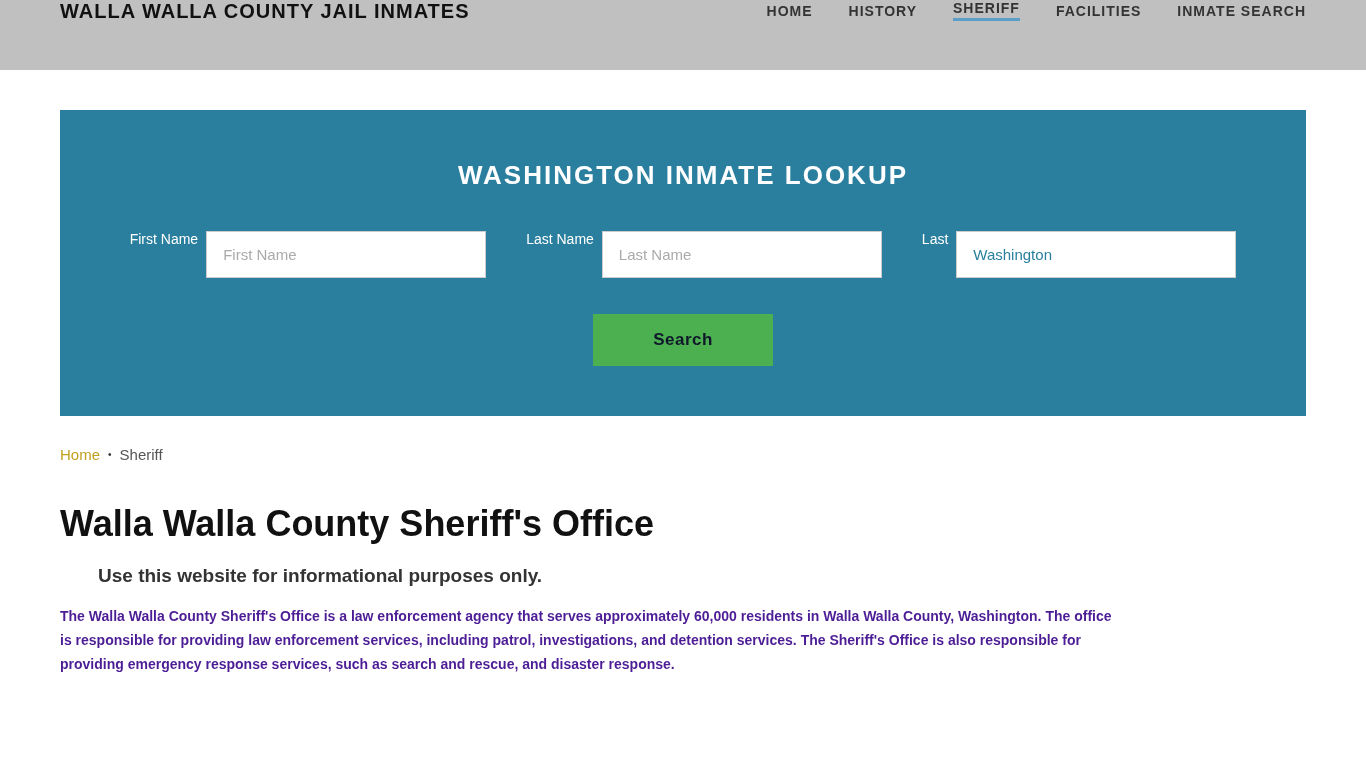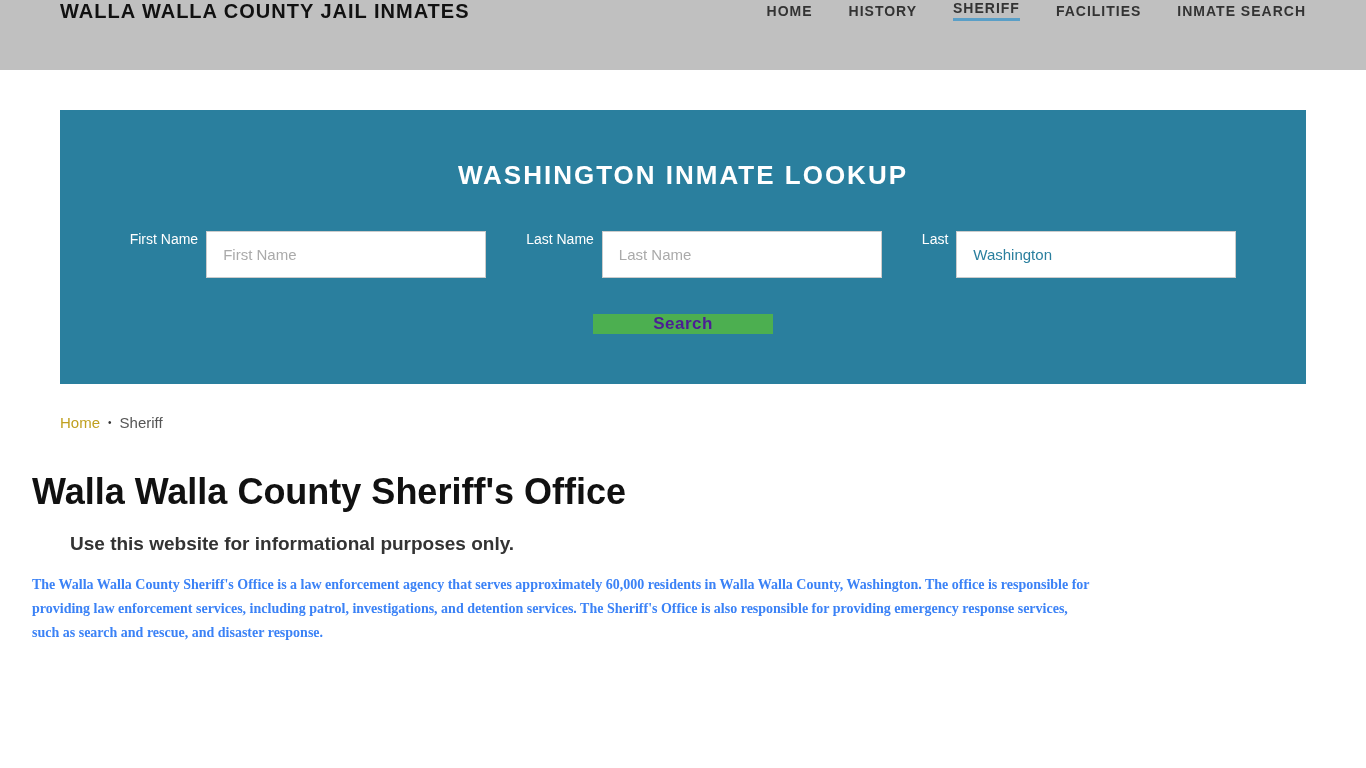--- a/index.html
+++ b/index.html
@@ -108,23 +108,23 @@
       color: #aaa;
     }
 
     .state-input {
       color: #2a7f9e !important;
       font-weight: 400;
     }
 
     .search-btn {
       background: #4caf50;
-      color: #4c1d95;
+      color: #0f172a;
       border: none;
-      padding: 0 60px;
+      padding: 16px 60px;
       font-size: 17px;
       font-weight: 600;
       cursor: pointer;
       letter-spacing: 0.5px;
     }
 
     
     .breadcrumb {
       padding: 30px 60px 20px 60px;
       display: flex;
@@ -142,45 +142,44 @@
       color: #333;
       font-size: 10px;
     }
 
     .breadcrumb .current {
       color: #555;
     }
 
     
     .main-content {
-      padding: 20px 60px 60px 32px;
+      padding: 20px 60px 60px 60px;
     }
 
     .page-title {
       font-size: 36px;
       font-weight: 700;
       color: #111;
       margin-bottom: 20px;
     }
 
     .disclaimer {
       font-weight: 700;
       font-size: 19px;
       color: #333;
       margin-bottom: 18px;
       margin-left: 38px;
     }
 
     .description {
       font-weight: 700;
       font-size: 14px;
-      color: #3b82f6;
+      color: #4c1d95;
       line-height: 1.7;
       max-width: 1060px;
-      font-family: Liberation Serif, serif;
     }
   </style>
 </head>
 <body>
 
 <header>
   <div class="site-title">WALLA WALLA COUNTY JAIL INMATES</div>
   <nav>
     <a href="#">HOME</a>
     <a href="#">HISTORY</a>

